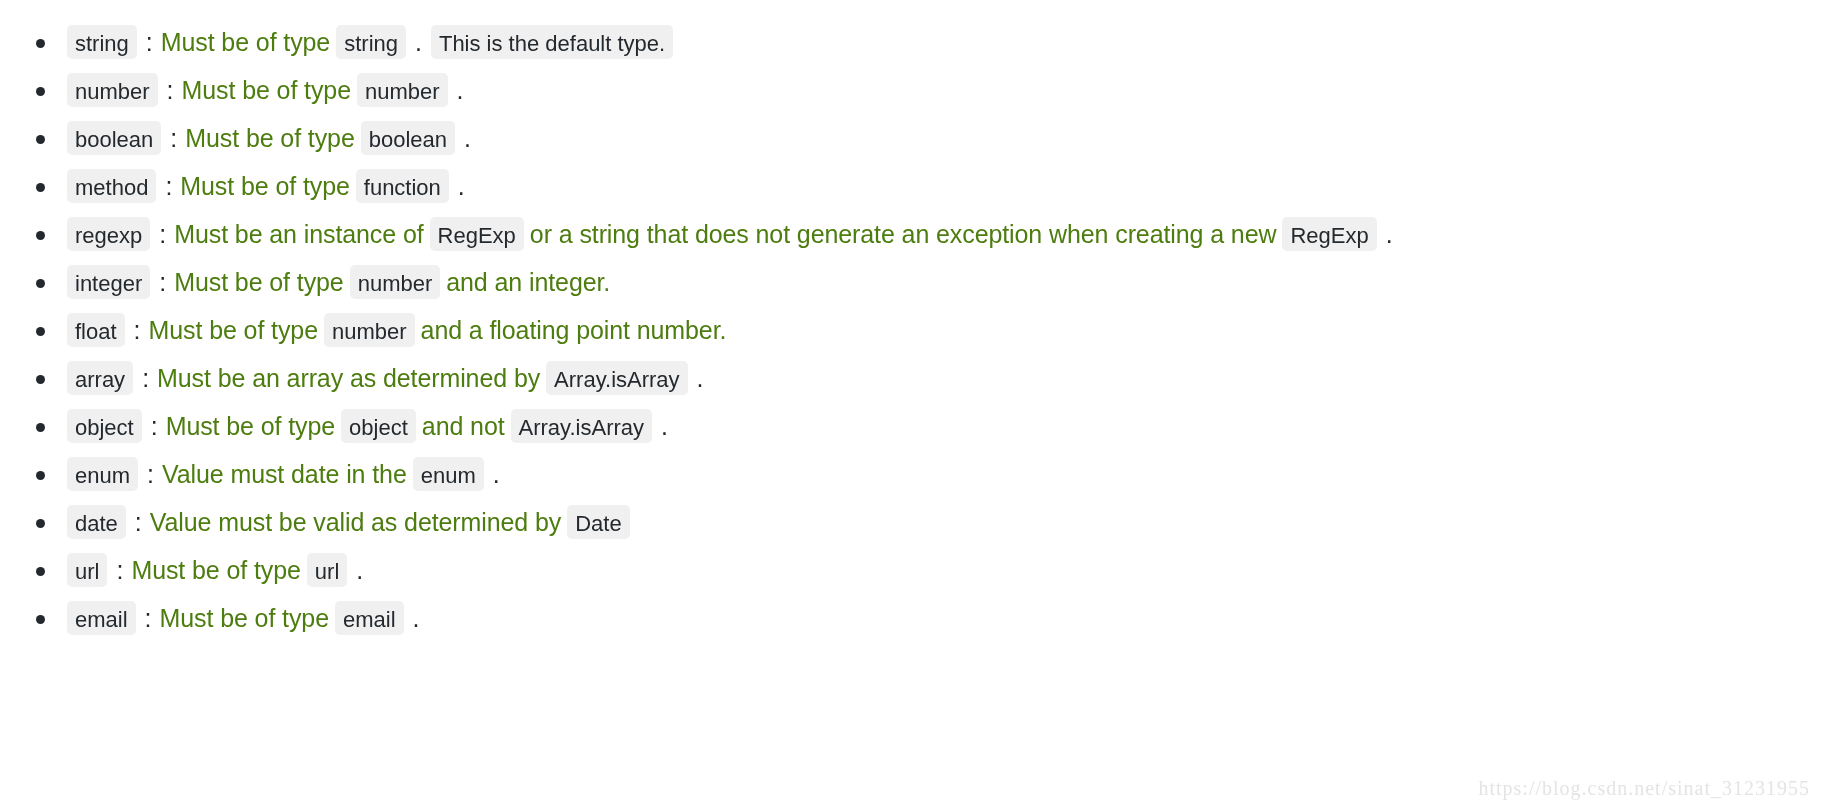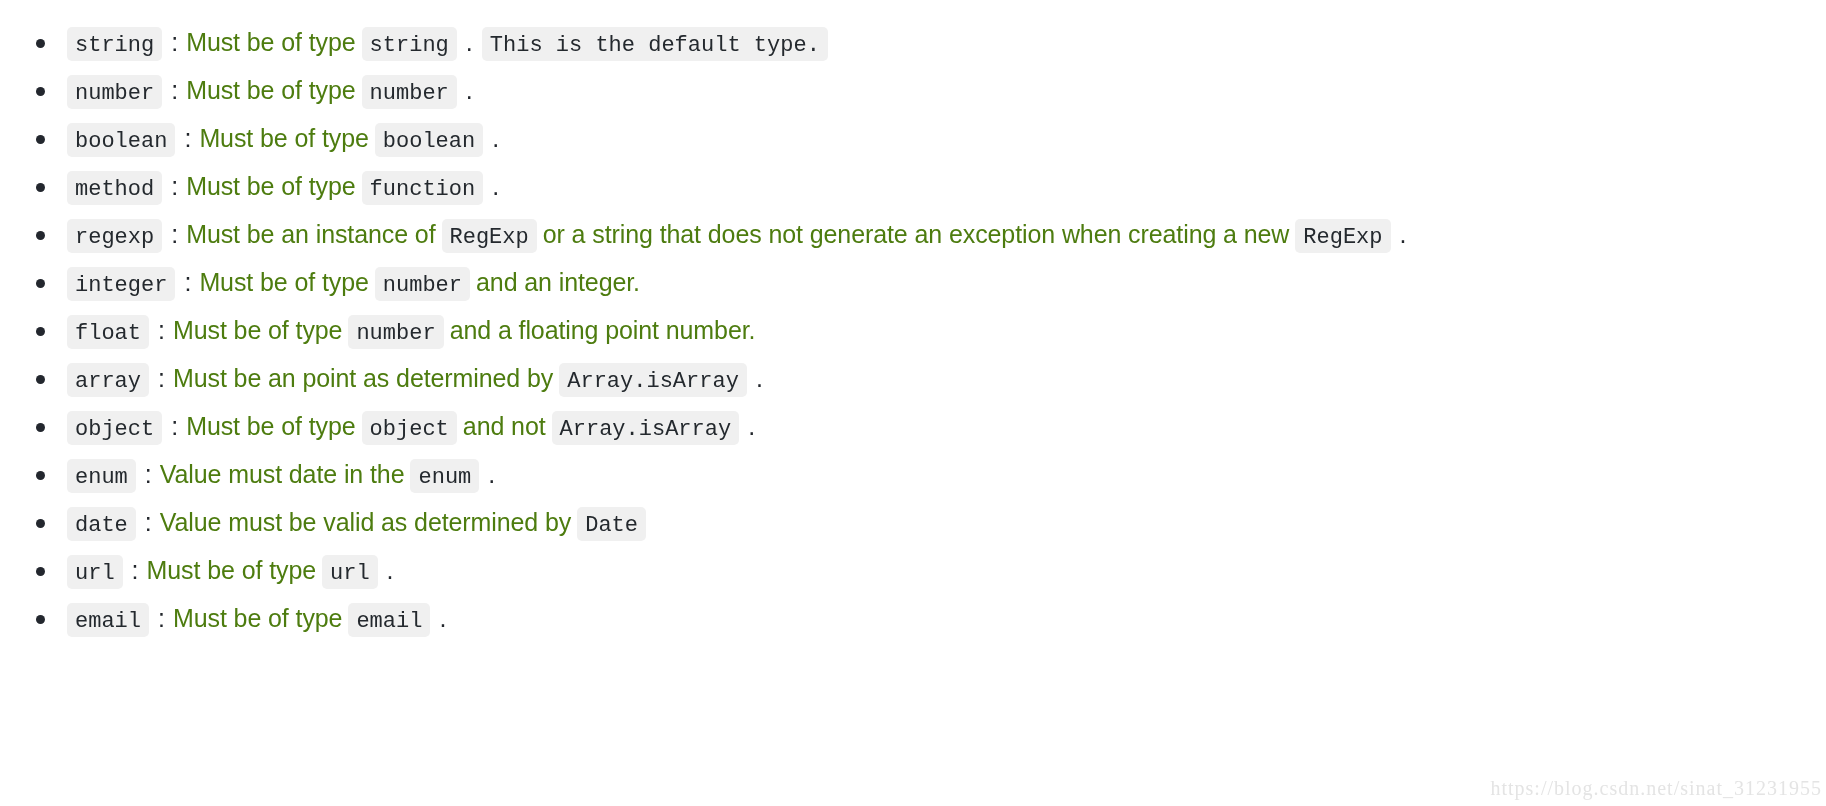--- a/index.html
+++ b/index.html
@@ -54,21 +54,21 @@
   }
 
   .seg.text {
     font-family: "Liberation Sans", sans-serif;
     font-size: 25px;
     color: #4d7c0f;
     letter-spacing: -0.1px;
   }
 
   .seg.code {
-    font-family: Liberation Mono, monospace;
+    font-family: Liberation Sans, sans-serif;
     font-size: 22px;
     background: #f0f0f0;
     color: #24292e;
     border-radius: 5px;
     padding: 6px 8px 3px 8px;
     margin: 0 1px;
     white-space: pre;
   }
 
   .seg.punct {
@@ -78,21 +78,21 @@
     padding: 0 3px;
   }
 
   .space {
     display: inline-block;
     width: 5px;
   }
 
   #page-watermark {
     position: absolute;
-    right: 4px;
+    right: 16px;
     bottom: 6px;
     font-family: "Liberation Serif", serif;
     font-size: 20px;
     letter-spacing: 1px;
     color: #e4e4e4;
     white-space: nowrap;
     user-select: none;
     text-align: right;
   }
 </style>
@@ -100,21 +100,21 @@
 <body>
 
 <ul id="rule-list">
     <li class="rule-item"><span class="bullet-dot"></span><span class="seg code">string</span><span class="space"></span><span class="seg punct">:</span><span class="space"></span><span class="seg text">Must be of type</span><span class="space"></span><span class="seg code">string</span><span class="space"></span><span class="seg punct">.</span><span class="space"></span><span class="seg code">This is the default type.</span></li>
     <li class="rule-item"><span class="bullet-dot"></span><span class="seg code">number</span><span class="space"></span><span class="seg punct">:</span><span class="space"></span><span class="seg text">Must be of type</span><span class="space"></span><span class="seg code">number</span><span class="space"></span><span class="seg punct">.</span></li>
     <li class="rule-item"><span class="bullet-dot"></span><span class="seg code">boolean</span><span class="space"></span><span class="seg punct">:</span><span class="space"></span><span class="seg text">Must be of type</span><span class="space"></span><span class="seg code">boolean</span><span class="space"></span><span class="seg punct">.</span></li>
     <li class="rule-item"><span class="bullet-dot"></span><span class="seg code">method</span><span class="space"></span><span class="seg punct">:</span><span class="space"></span><span class="seg text">Must be of type</span><span class="space"></span><span class="seg code">function</span><span class="space"></span><span class="seg punct">.</span></li>
     <li class="rule-item"><span class="bullet-dot"></span><span class="seg code">regexp</span><span class="space"></span><span class="seg punct">:</span><span class="space"></span><span class="seg text">Must be an instance of</span><span class="space"></span><span class="seg code">RegExp</span><span class="space"></span><span class="seg text">or a string that does not generate an exception when creating a new</span><span class="space"></span><span class="seg code">RegExp</span><span class="space"></span><span class="seg punct">.</span></li>
     <li class="rule-item"><span class="bullet-dot"></span><span class="seg code">integer</span><span class="space"></span><span class="seg punct">:</span><span class="space"></span><span class="seg text">Must be of type</span><span class="space"></span><span class="seg code">number</span><span class="space"></span><span class="seg text">and an integer.</span></li>
     <li class="rule-item"><span class="bullet-dot"></span><span class="seg code">float</span><span class="space"></span><span class="seg punct">:</span><span class="space"></span><span class="seg text">Must be of type</span><span class="space"></span><span class="seg code">number</span><span class="space"></span><span class="seg text">and a floating point number.</span></li>
-    <li class="rule-item"><span class="bullet-dot"></span><span class="seg code">array</span><span class="space"></span><span class="seg punct">:</span><span class="space"></span><span class="seg text">Must be an point as determined by</span><span class="space"></span><span class="seg code">Array.isArray</span><span class="space"></span><span class="seg punct">.</span></li>
+    <li class="rule-item"><span class="bullet-dot"></span><span class="seg code">array</span><span class="space"></span><span class="seg punct">:</span><span class="space"></span><span class="seg text">Must be an array as determined by</span><span class="space"></span><span class="seg code">Array.isArray</span><span class="space"></span><span class="seg punct">.</span></li>
     <li class="rule-item"><span class="bullet-dot"></span><span class="seg code">object</span><span class="space"></span><span class="seg punct">:</span><span class="space"></span><span class="seg text">Must be of type</span><span class="space"></span><span class="seg code">object</span><span class="space"></span><span class="seg text">and not</span><span class="space"></span><span class="seg code">Array.isArray</span><span class="space"></span><span class="seg punct">.</span></li>
     <li class="rule-item"><span class="bullet-dot"></span><span class="seg code">enum</span><span class="space"></span><span class="seg punct">:</span><span class="space"></span><span class="seg text">Value must date in the</span><span class="space"></span><span class="seg code">enum</span><span class="space"></span><span class="seg punct">.</span></li>
     <li class="rule-item"><span class="bullet-dot"></span><span class="seg code">date</span><span class="space"></span><span class="seg punct">:</span><span class="space"></span><span class="seg text">Value must be valid as determined by</span><span class="space"></span><span class="seg code">Date</span></li>
     <li class="rule-item"><span class="bullet-dot"></span><span class="seg code">url</span><span class="space"></span><span class="seg punct">:</span><span class="space"></span><span class="seg text">Must be of type</span><span class="space"></span><span class="seg code">url</span><span class="space"></span><span class="seg punct">.</span></li>
     <li class="rule-item"><span class="bullet-dot"></span><span class="seg code">email</span><span class="space"></span><span class="seg punct">:</span><span class="space"></span><span class="seg text">Must be of type</span><span class="space"></span><span class="seg code">email</span><span class="space"></span><span class="seg punct">.</span></li>
   </ul>
 
 <div id="page-watermark">https://blog.csdn.net/sinat_31231955</div>
 
 </body></html>

